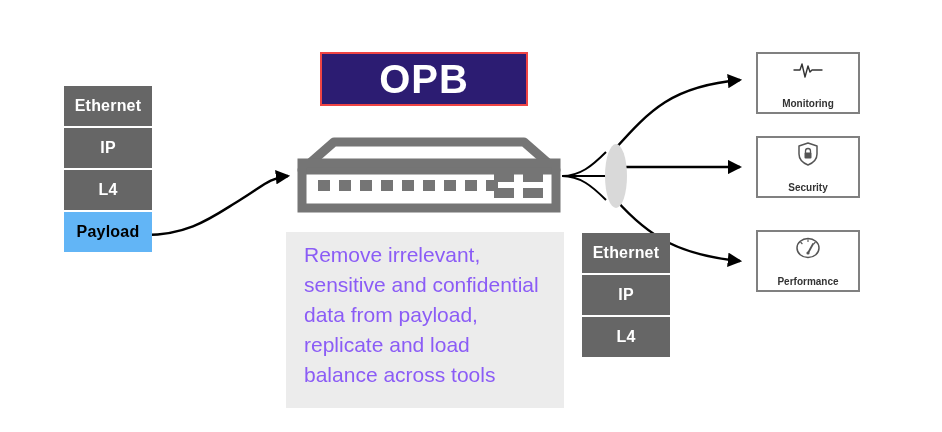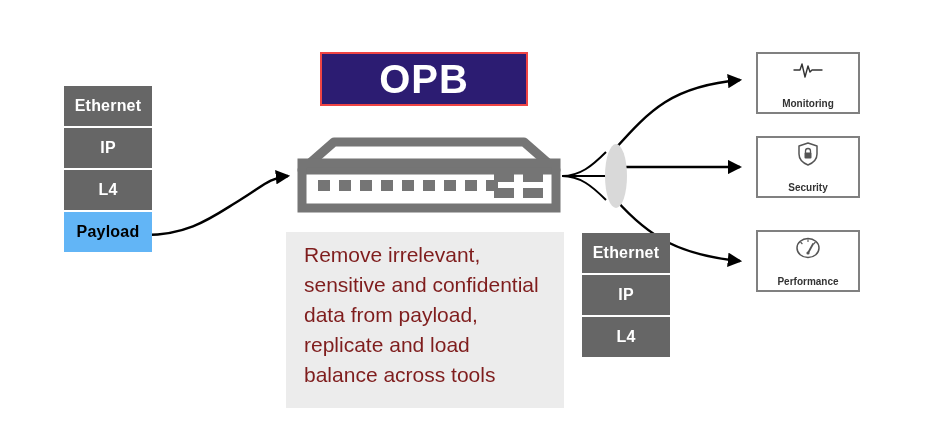--- a/index.html
+++ b/index.html
@@ -68,21 +68,21 @@
     height: 176px;
     background: #ececec;
   }
   #desc-text {
     position: absolute;
     left: 18px;
     top: 8px;
     width: 240px;
     font-size: 21px;
     line-height: 30px;
-    color: #7f1d1d;
+    color: #8b5cf6;
   }
 
   
   .tool-box {
     position: absolute;
     width: 104px;
     height: 62px;
     background: #ffffff;
     border: 2px solid #808080;
     box-sizing: border-box;

